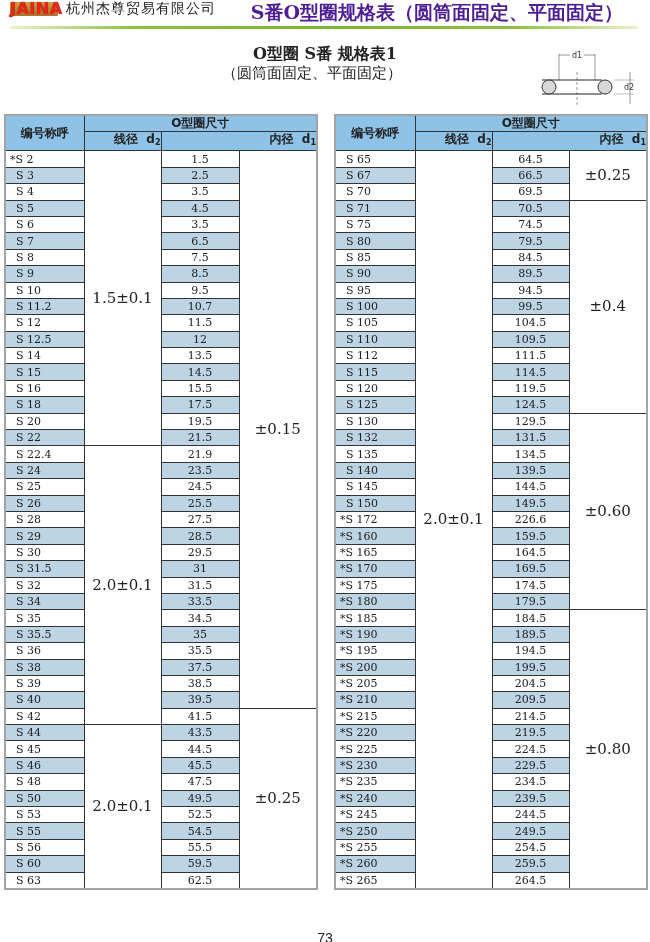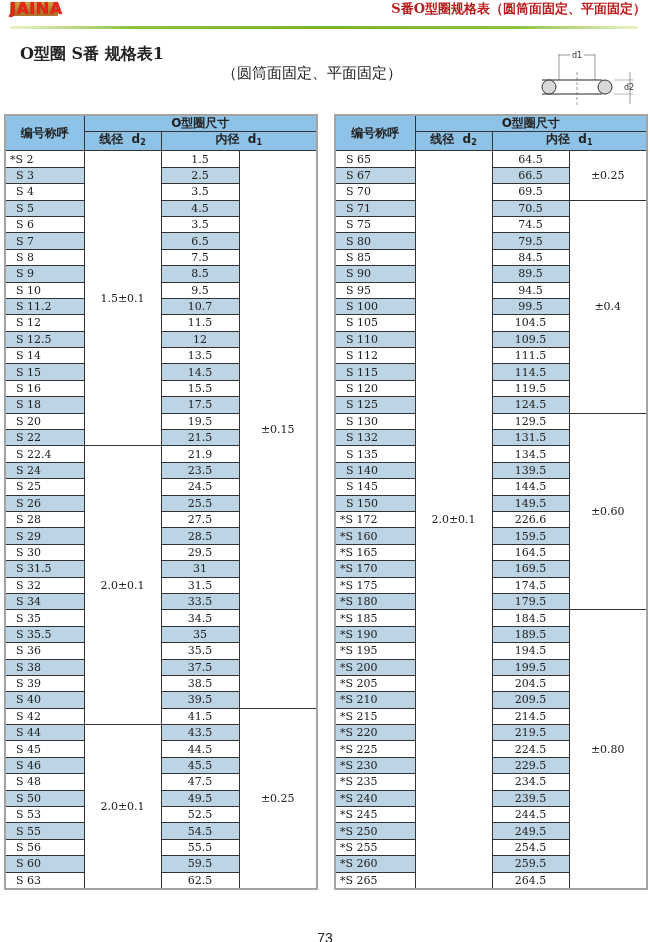--- a/index.html
+++ b/index.html
@@ -9,56 +9,57 @@
   }
   .header { position: absolute; left: 0; top: 0; width: 650px; height: 40px; }
   .logo {
     position: absolute; left: 10px; top: 2px; width: 48px; height: 14px;
     background: linear-gradient(#d0a040, #b0702a); border-radius: 1px;
     color: #e8261a; font-family: "DejaVu Sans", sans-serif; font-weight: bold; font-size: 16px;
     line-height: 14px; text-align: center; letter-spacing: 0.5px;
     text-shadow: 0 0 1px #700;
   }
   .company { position: absolute; left: 66px; top: 0px; font-size: 14px; letter-spacing: 1px; color: #222; font-family: "DejaVu Sans", sans-serif; }
-  .doc-title { position: absolute; right: 4px; top: 0px; font-size: 13px; font-weight: bold; color: #b91c1c; }
+  .doc-title { position: absolute; right: 27px; top: 0px; font-size: 19px; font-weight: bold; color: #4c1d95; }
   .green-bar {
     position: absolute; left: 10px; top: 26px; width: 628px; height: 3px;
     background: linear-gradient(90deg, #e8f2c8 0%, #8cc040 20%, #7ab32c 50%, #8cc040 80%, #e8f2c8 100%);
     border-radius: 2px;
   }
-  .title-main { position: absolute; left: 0; width: 650px; top: 44px; font-size: 16px; font-weight: bold; padding-left: 20px; box-sizing: border-box; }
+  .title-main { position: absolute; left: 0; width: 650px; top: 44px; text-align: center; font-size: 16px; font-weight: bold; box-sizing: border-box; }
   .title-sub { position: absolute; left: 0; width: 620px; top: 64px; text-align: center; font-size: 15px; padding-left: 4px; box-sizing: border-box; }
   .diagram { position: absolute; left: 534px; top: 46px; width: 110px; height: 60px; }
 
   table.spec {
     position: absolute; top: 114px; border-collapse: collapse;
     border: 2px solid #a3a3a3; table-layout: fixed;
     font-size: 11px;
   }
   table.spec td, table.spec th { padding: 0; border: 1px solid #333; height: 15.4px; line-height: 15px; overflow: hidden; white-space: nowrap; }
   table.spec th {
     background: #8ec2e6; font-weight: bold; font-family: "DejaVu Sans", sans-serif; font-size: 12px; color: #222;
   }
   th.h-code { height: 52px; }
   th.h-group { height: 26px; }
-  th.h-sub { height: 26px; font-weight: bold; }
+  th.h-sub { height: 26px; font-weight: bold; text-align: right; }
   .sub { font-size: 8px; vertical-align: -2px; }
   td.code { text-align: left; padding-left: 10px !important; }
   td.code.star { padding-left: 4px !important; }
   td.id { text-align: center; }
-  td.merge { background: #fff; text-align: center; vertical-align: middle; font-size: 11px; }
+  td.merge { background: #fff; text-align: center; vertical-align: middle; font-size: 15px; }
   tr.alt td.code, tr.alt td.id { background: #bcd4e4; }
   tr td.code, tr td.id { background: #fff; }
   .page-num { position: absolute; left: 0; width: 650px; top: 930px; text-align: center; font-family: "Liberation Sans", sans-serif; font-size: 14px; color: #222; }
 </style>
 </head>
 <body>
 
 <div class="header">
   <div class="logo">JAINA</div>
+  <div class="company">杭州杰尊贸易有限公司</div>
   <div class="doc-title">S番O型圈规格表（圆筒面固定、平面固定）</div>
   <div class="green-bar"></div>
 </div>
 
 <div class="title-main">O型圈 S番 规格表1</div>
 <div class="title-sub">（圆筒面固定、平面固定）</div>
 
 <svg class="diagram" viewBox="0 0 110 60" width="110" height="60">
   <line x1="8" y1="34" x2="68" y2="34" stroke="#222" stroke-width="1"></line>
   <line x1="8" y1="48" x2="68" y2="48" stroke="#222" stroke-width="1"></line>

